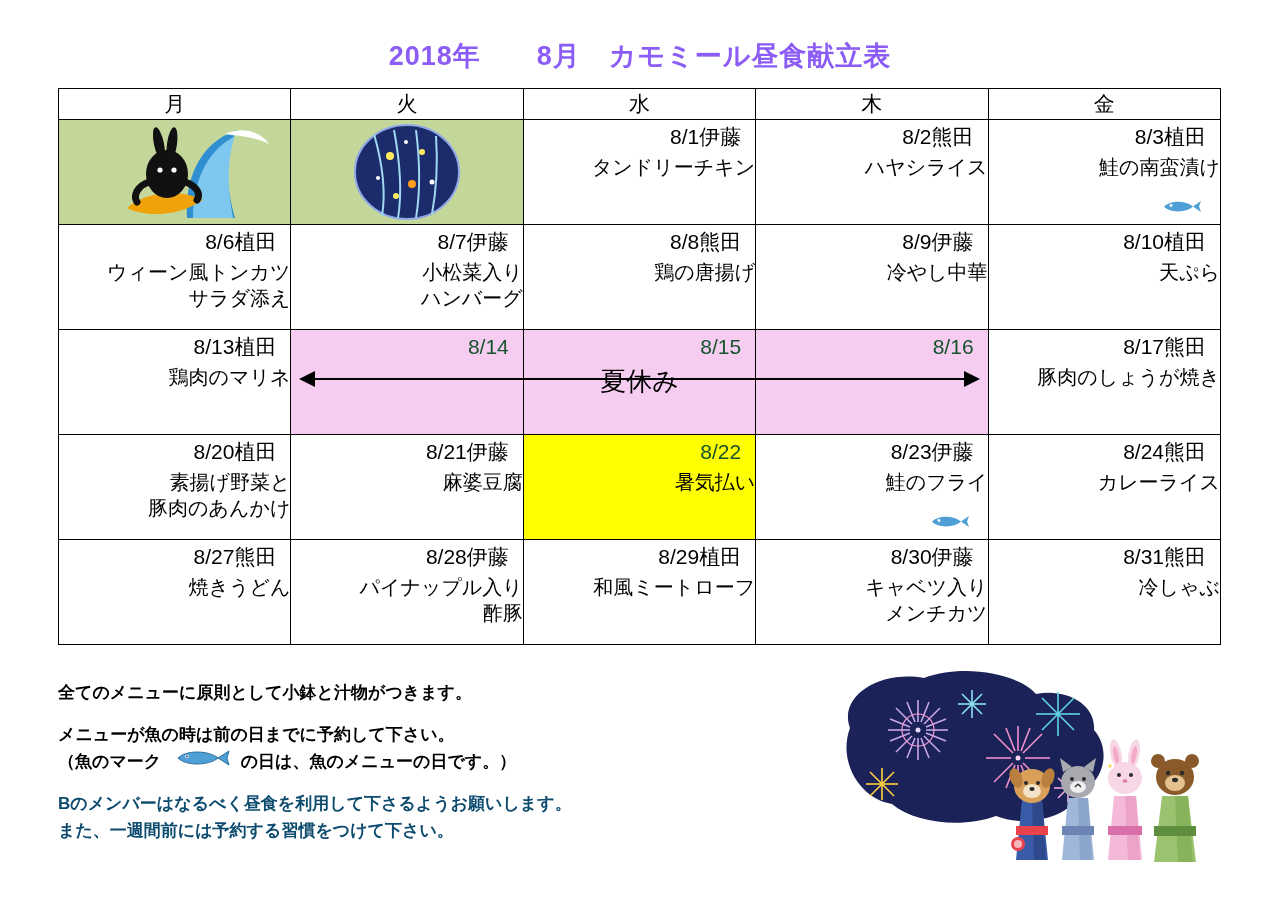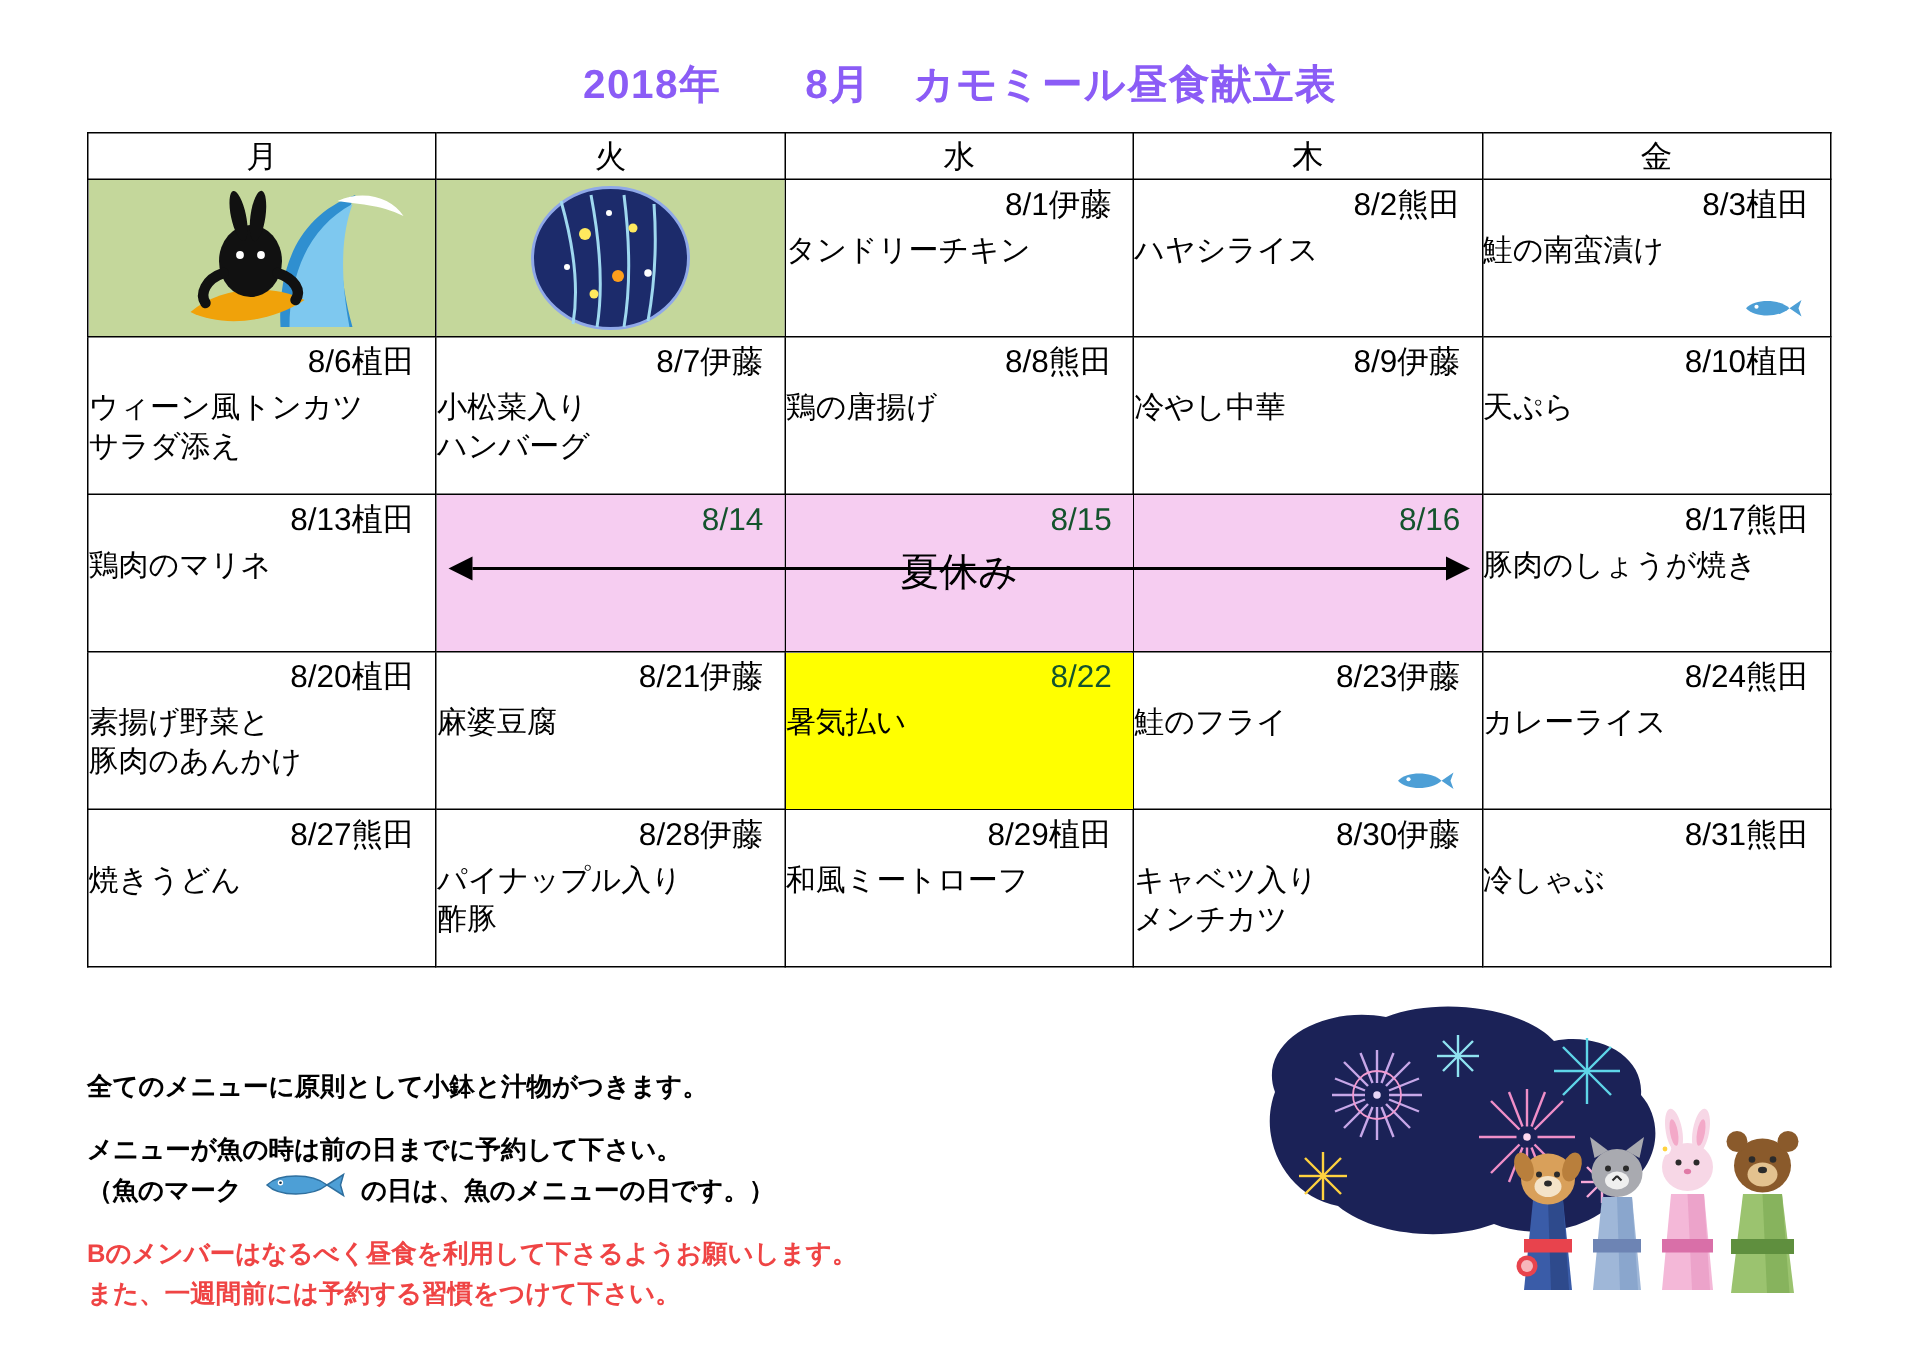--- a/index.html
+++ b/index.html
@@ -60,21 +60,21 @@
   .dayhead {
     display: flex;
     justify-content: flex-end;
     font-size: 21px;
     padding: 5px 14px 0 14px;
     line-height: 1.1;
   }
   .date { white-space: nowrap; }
   .staff { white-space: nowrap; }
   .menu {
-    text-align: left;
+    text-align: right;
     font-size: 20px;
     line-height: 1.3;
     padding-top: 6px;
   }
   .menu .l2 { display: block; }
   td.green { background: #c4d79b; }
   td.pink  { background: #f6cdf1; }
   td.yellow{ background: #ffff00; }
   td.pink .dayhead, td.yellow .dayhead { color: #14532d; }
   .fish-cell {
@@ -118,24 +118,23 @@
 
   
   #notes {
     position: absolute;
     left: 58px;
     top: 680px;
     width: 760px;
     font-size: 17px;
     font-weight: bold;
     line-height: 1.55;
-    margin-top: 32px;
   }
   #notes .blk { margin-bottom: 16px; }
-  #notes .red { color: #ef4444; }
+  #notes .red { color: #0c4a6e; }
   .inline-fish {
     display: inline-block;
     vertical-align: middle;
     margin: 0 6px;
   }
 
   
   #bottom-illus {
     position: absolute;
     left: 820px;

